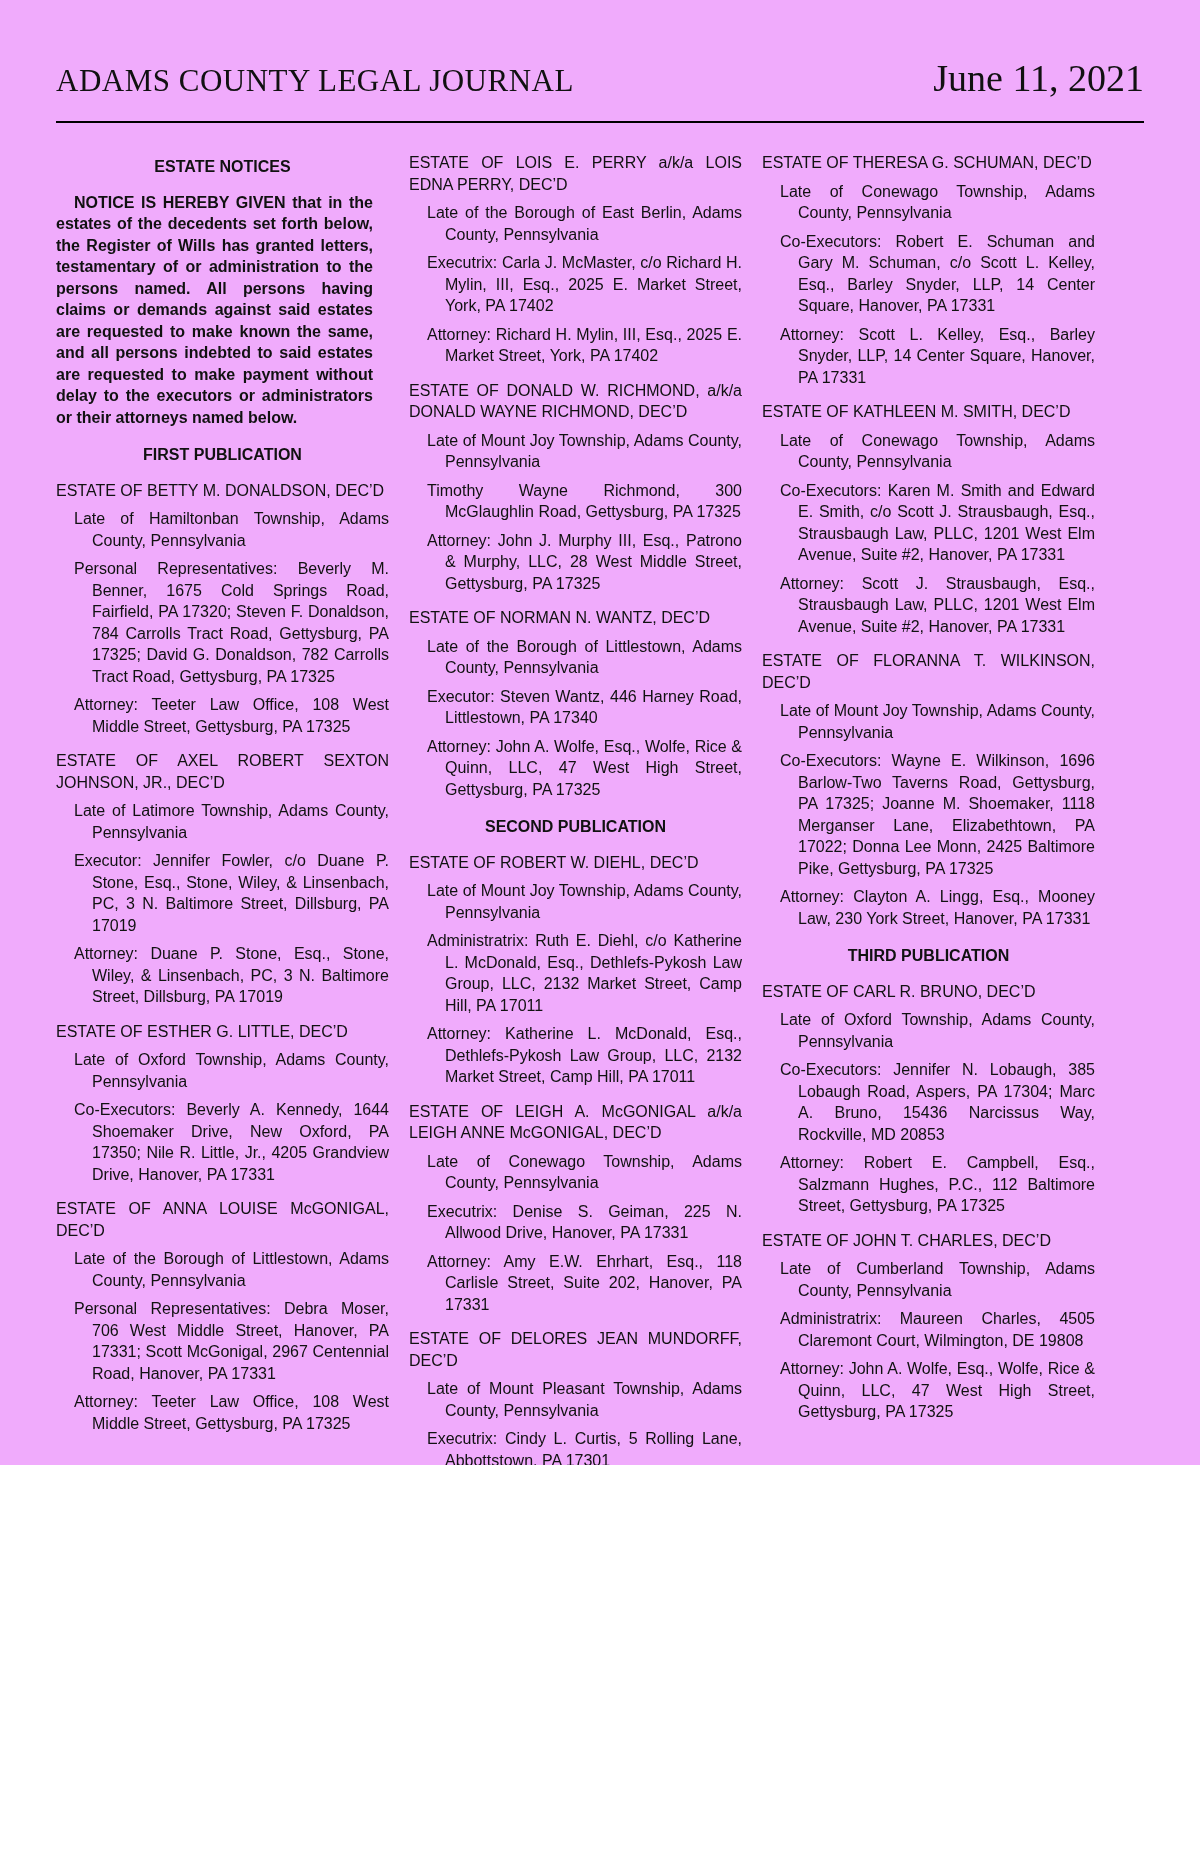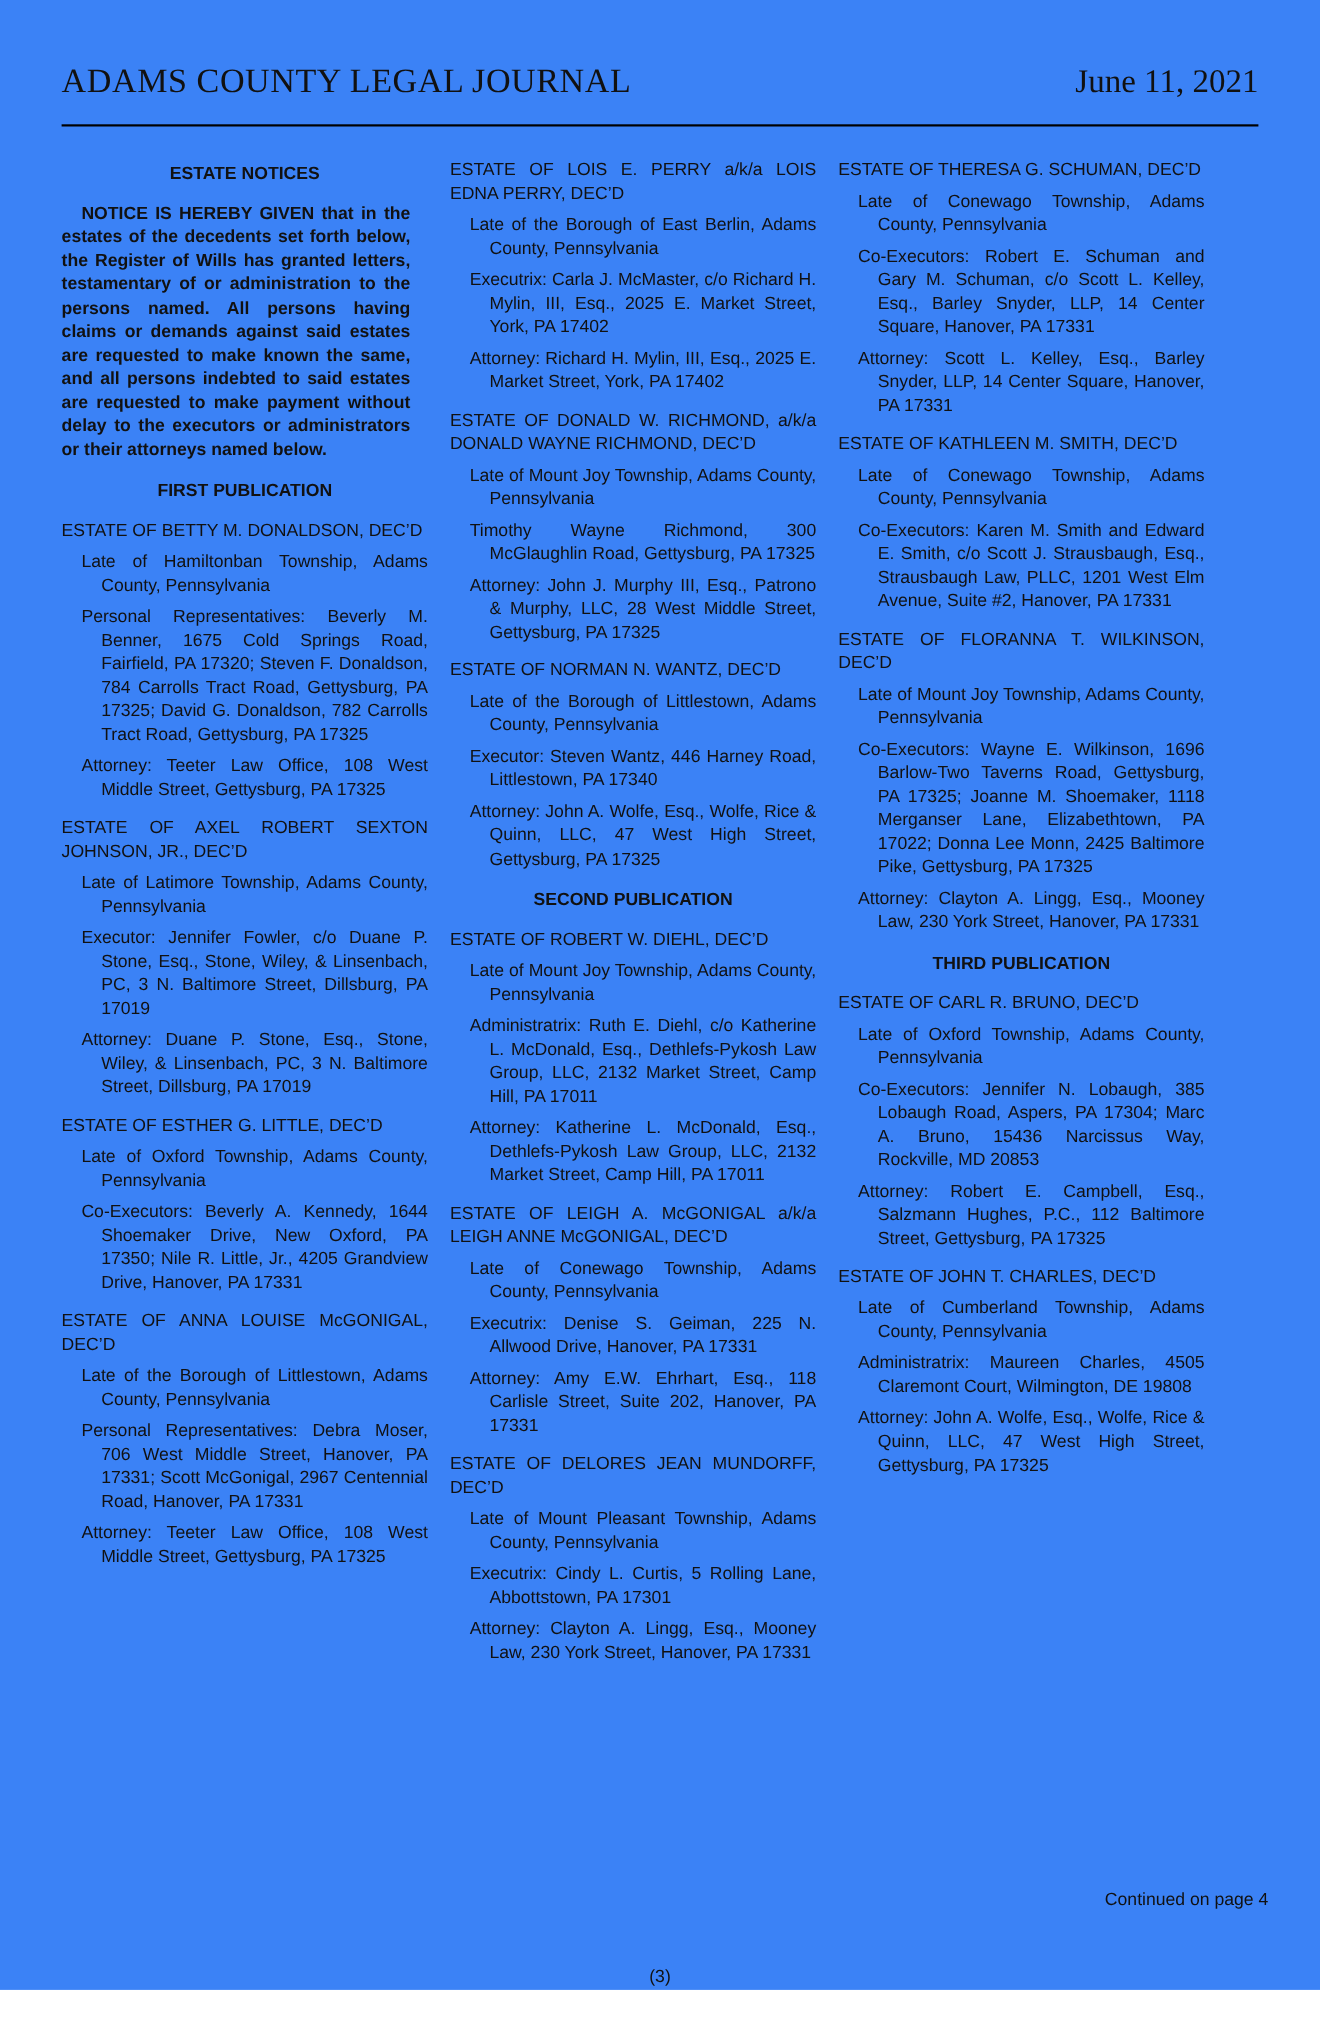--- a/index.html
+++ b/index.html
@@ -1,39 +1,39 @@
 <!DOCTYPE html>
 <html><head>
 <meta charset="utf-8">
 <style>
   html,body{margin:0;padding:0;background:#ffffff;}
   .page{
     position:relative;
     width:1200px;
-    height:1809px;
-    background:#3b82f6;
+    height:1465px;
+    background:#f0abfc;
     color:#111;
     font-family:"Liberation Sans", sans-serif;
     overflow:hidden;
   }
   
   .masthead{
     display:flex;
     justify-content:space-between;
     align-items:baseline;
     margin:56px 56px 0 56px;
     font-family:"Liberation Serif", serif;
   }
   .journal-title{
     font-size:31px;
     letter-spacing:0.5px;
     white-space:nowrap;
   }
   .issue-date{
-    font-size:30px;
+    font-size:38px;
     white-space:nowrap;
   }
   .head-rule{
     margin:21px 56px 0 56px;
     border-top:2px solid #000;
     height:0;
   }
   
   .cols{
     display:flex;
@@ -170,20 +170,21 @@
         <div class="estate">
           <div class="etitle">ESTATE OF THERESA G. SCHUMAN, DEC’D</div>
           <p class="epar">Late of Conewago Township, Adams County, Pennsylvania</p>
           <p class="epar">Co-Executors: Robert E. Schuman and Gary M. Schuman, c/o Scott L. Kelley, Esq., Barley Snyder, LLP, 14 Center Square, Hanover, PA 17331</p>
           <p class="epar">Attorney: Scott L. Kelley, Esq., Barley Snyder, LLP, 14 Center Square, Hanover, PA 17331</p>
         </div>
         <div class="estate">
           <div class="etitle">ESTATE OF KATHLEEN M. SMITH, DEC’D</div>
           <p class="epar">Late of Conewago Township, Adams County, Pennsylvania</p>
           <p class="epar">Co-Executors: Karen M. Smith and Edward E. Smith, c/o Scott J. Strausbaugh, Esq., Strausbaugh Law, PLLC, 1201 West Elm Avenue, Suite #2, Hanover, PA 17331</p>
+          <p class="epar">Attorney: Scott J. Strausbaugh, Esq., Strausbaugh Law, PLLC, 1201 West Elm Avenue, Suite #2, Hanover, PA 17331</p>
         </div>
         <div class="estate">
           <div class="etitle">ESTATE OF FLORANNA T. WILKINSON, DEC’D</div>
           <p class="epar">Late of Mount Joy Township, Adams County, Pennsylvania</p>
           <p class="epar">Co-Executors: Wayne E. Wilkinson, 1696 Barlow-Two Taverns Road, Gettysburg, PA 17325; Joanne M. Shoemaker, 1118 Merganser Lane, Elizabethtown, PA 17022; Donna Lee Monn, 2425 Baltimore Pike, Gettysburg, PA 17325</p>
           <p class="epar">Attorney: Clayton A. Lingg, Esq., Mooney Law, 230 York Street, Hanover, PA 17331</p>
         </div>
         <div class="sec">THIRD PUBLICATION</div>
         <div class="estate">
           <div class="etitle">ESTATE OF CARL R. BRUNO, DEC’D</div>

